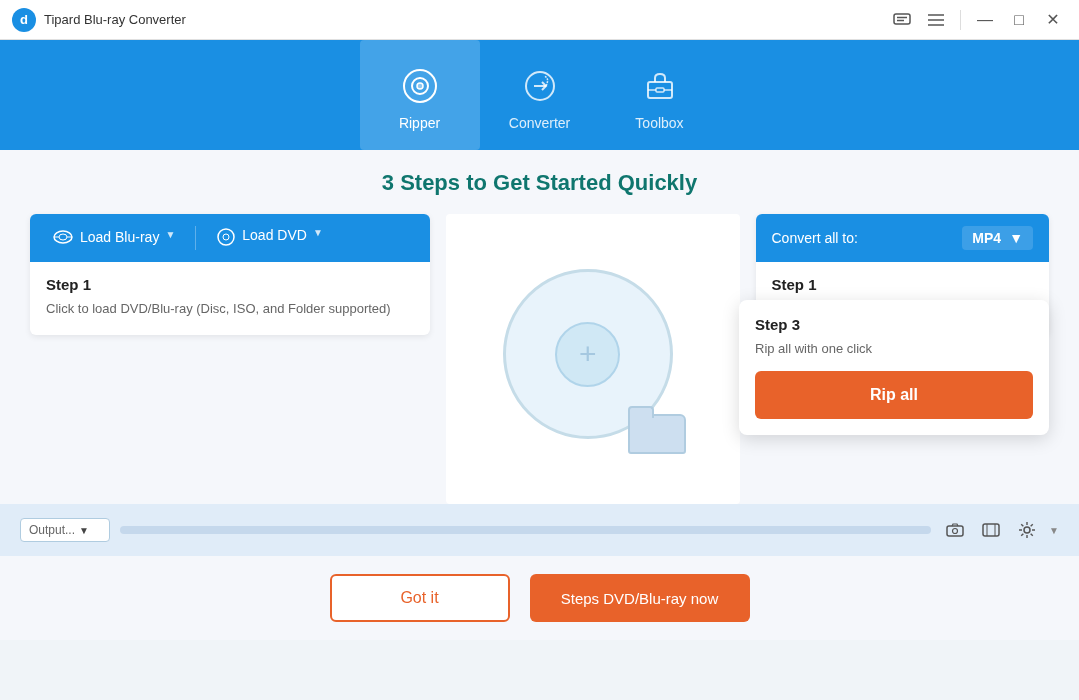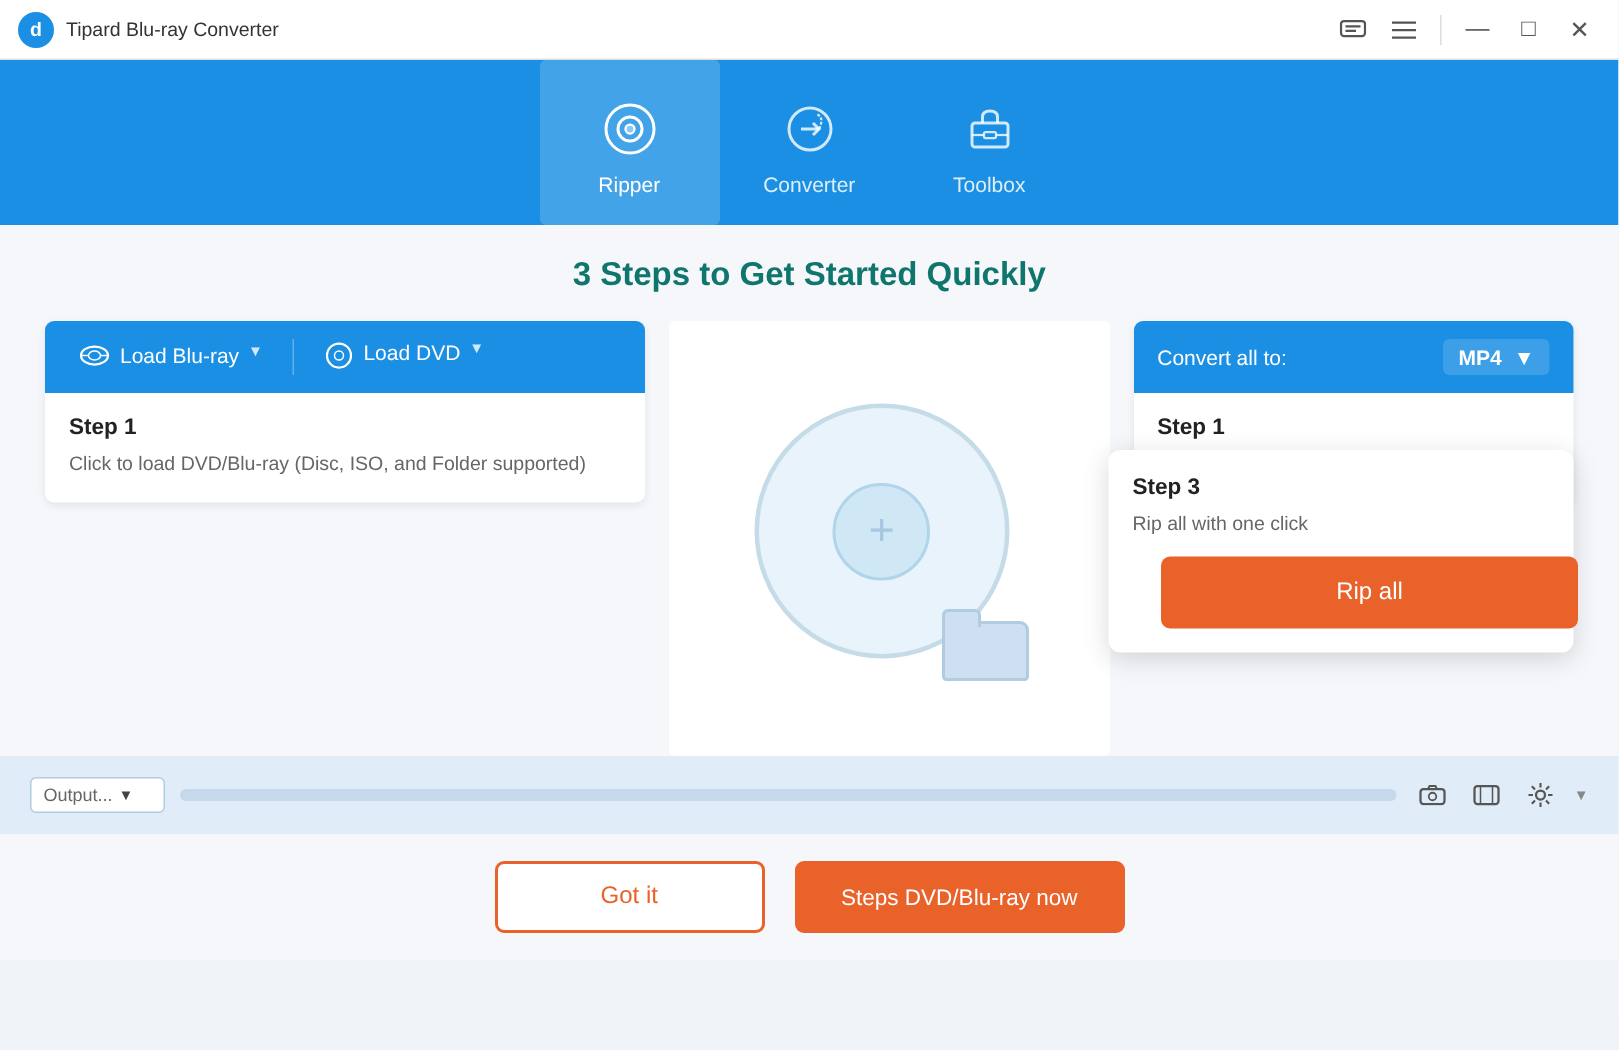--- a/index.html
+++ b/index.html
@@ -209,24 +209,23 @@
       z-index: 10;
     }
     .rip-all-btn {
       width: 100%;
       height: 48px;
       background: #e8622a;
       color: #fff;
       border: none;
       border-radius: 6px;
       font-size: 16px;
-      font-weight: 400;
+      font-weight: 700;
       cursor: pointer;
       margin-top: 12px;
-      margin-left: 19px;
     }
 
     
     .bottom-bar {
       background: #e0ecf8;
       height: 52px;
       display: flex;
       align-items: center;
       padding: 0 20px;
       gap: 10px;

